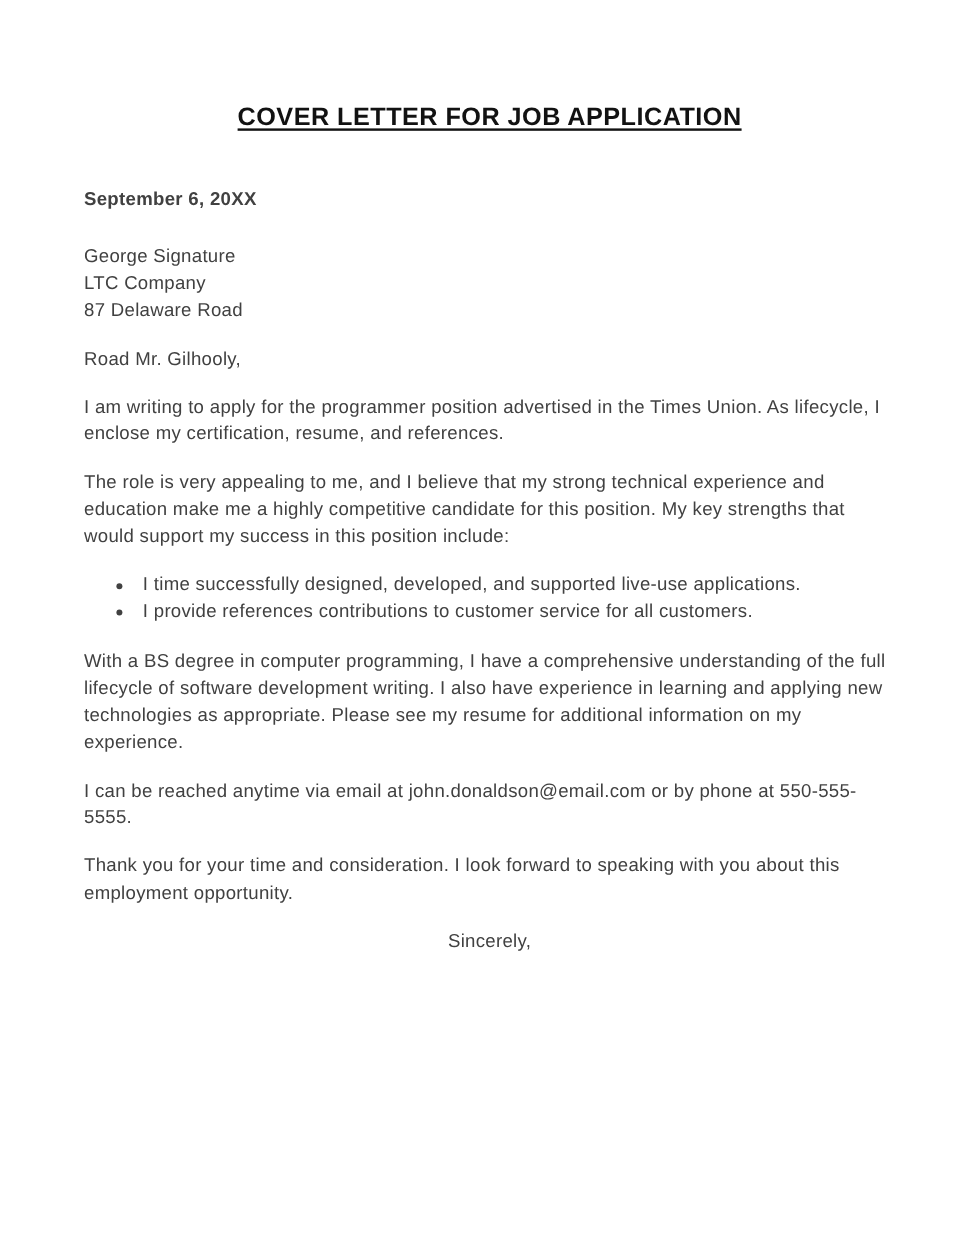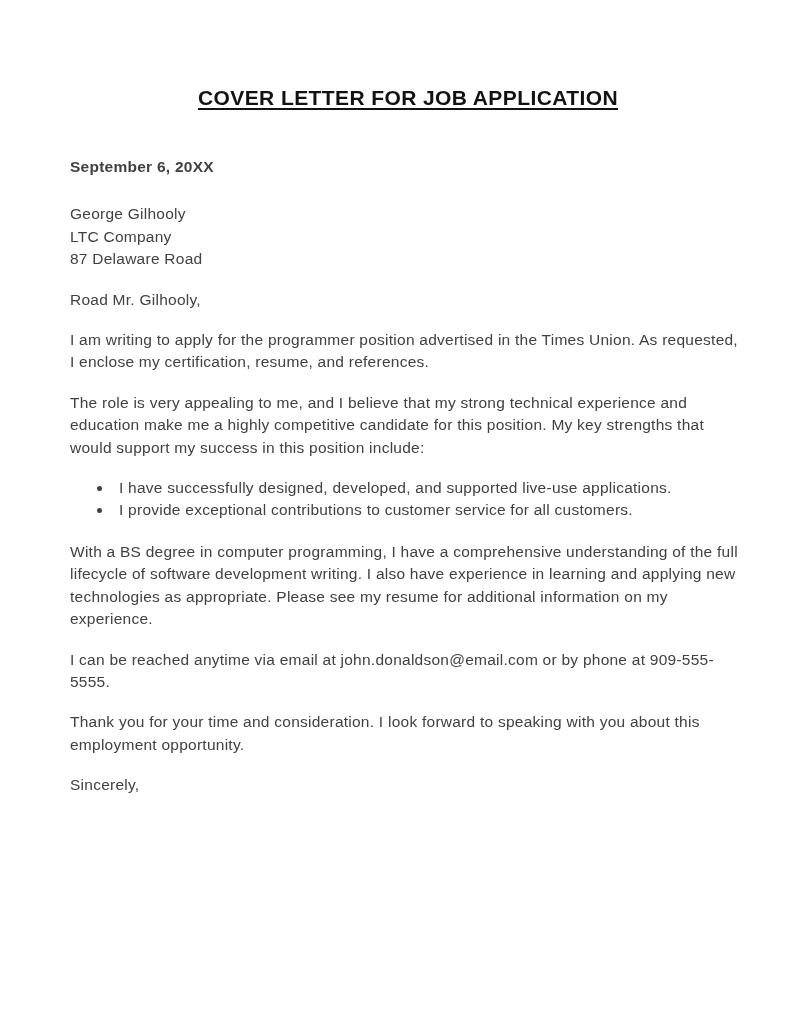--- a/index.html
+++ b/index.html
@@ -64,20 +64,21 @@
     position: absolute;
     left: 0;
     top: 9px;
     width: 5px;
     height: 5px;
     border-radius: 50%;
     background: #414141;
   }
   .closing {
     margin: 0 0 22px 0;
+    text-align: center;
   }
   .signature-block {
     margin: 22px 0 0 0;
   }
   .signature-line {
     line-height: 22.4px;
   }
   .signature-italic {
     font-style: italic;
   }
@@ -89,39 +90,39 @@
 </head>
 <body>
 
 <div class="page">
 
   <h1 class="doc-title">COVER LETTER FOR JOB APPLICATION</h1>
 
   <div class="date-line">September 6, 20XX</div>
 
   <div class="address-block">
-    <div>George Gilhooly</div>
+    <div>George Signature</div>
     <div>LTC Company</div>
     <div>87 Delaware Road</div>
   </div>
 
   <div class="salutation">Road Mr. Gilhooly,</div>
 
-  <p class="para">I am writing to apply for the programmer position advertised in the Times Union. As requested, I enclose my certification, resume, and references.</p>
+  <p class="para">I am writing to apply for the programmer position advertised in the Times Union. As lifecycle, I enclose my certification, resume, and references.</p>
 
   <p class="para">The role is very appealing to me, and I believe that my strong technical experience and education make me a highly competitive candidate for this position. My key strengths that would support my success in this position include:</p>
 
   <ul class="strengths-list">
-    <li>I have successfully designed, developed, and supported live-use applications.</li>
-    <li>I provide exceptional contributions to customer service for all customers.</li>
+    <li>I time successfully designed, developed, and supported live-use applications.</li>
+    <li>I provide references contributions to customer service for all customers.</li>
   </ul>
 
   <p class="para">With a BS degree in computer programming, I have a comprehensive understanding of the full lifecycle of software development writing. I also have experience in learning and applying new technologies as appropriate. Please see my resume for additional information on my experience.</p>
 
-  <p class="para">I can be reached anytime via email at john.donaldson@email.com or by phone at 909-555-5555.</p>
+  <p class="para">I can be reached anytime via email at john.donaldson@email.com or by phone at 550-555-5555.</p>
 
   <p class="para">Thank you for your time and consideration. I look forward to speaking with you about this employment opportunity.</p>
 
   <div class="closing">Sincerely,</div>
 
   <div class="signature-block">
     <div class="signature-line">
       <span class="signature-italic">Signature</span><span> (hard copy letter)</span>
     </div>
     <div class="signer-name">John Donaldson</div>

